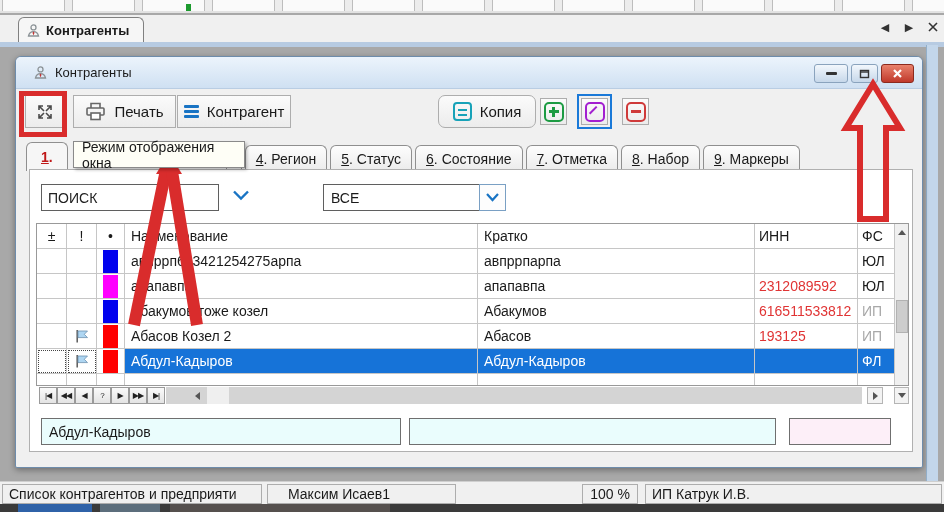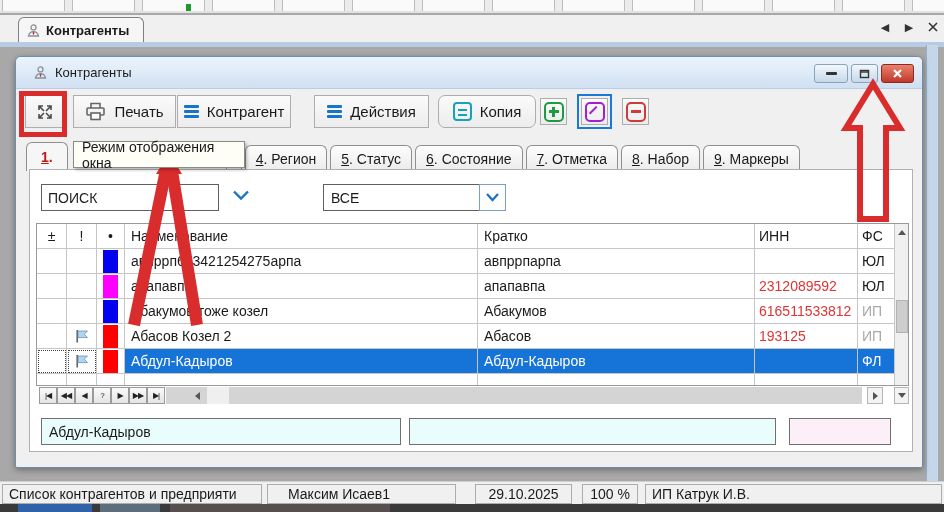--- a/index.html
+++ b/index.html
@@ -227,28 +227,20 @@
       <span>Печать</span>
     </div>
     <div class="btn btn-party">
       <span class="burger">
           <i></i>
           <i></i>
           <i></i>
         </span>
       <span>Контрагент</span>
     </div>
-    <div class="btn btn-actions">
-      <span class="burger">
-          <i></i>
-          <i></i>
-          <i></i>
-        </span>
-      <span>Действия</span>
-    </div>
     <div class="btn btn-copy">
       <span class="copy-ic">
           <i></i>
           <i></i>
         </span>
       <span>Копия</span>
     </div>
     <div class="sqbtn sq-add">
       <span class="icon-box add">
           <span class="h"></span>
@@ -459,21 +451,20 @@
       <span></span>
     </div>
     <div class="ffield f3">
       <span></span>
     </div>
   </div>
 
   <div class="statusbar">
     <div class="scell sc1">Список контрагентов и предприяти</div>
     <div class="scell sc2">Максим Исаев1</div>
-    <div class="scell sc3">29.10.2025</div>
     <div class="scell sc4">100 %</div>
     <div class="scell sc5">ИП Катрук И.В.</div>
   </div>
 
   <div class="bottom-strip">
     <span class="b1"></span>
       <span class="b2"></span>
       <span class="b3"></span>
   </div>
 

